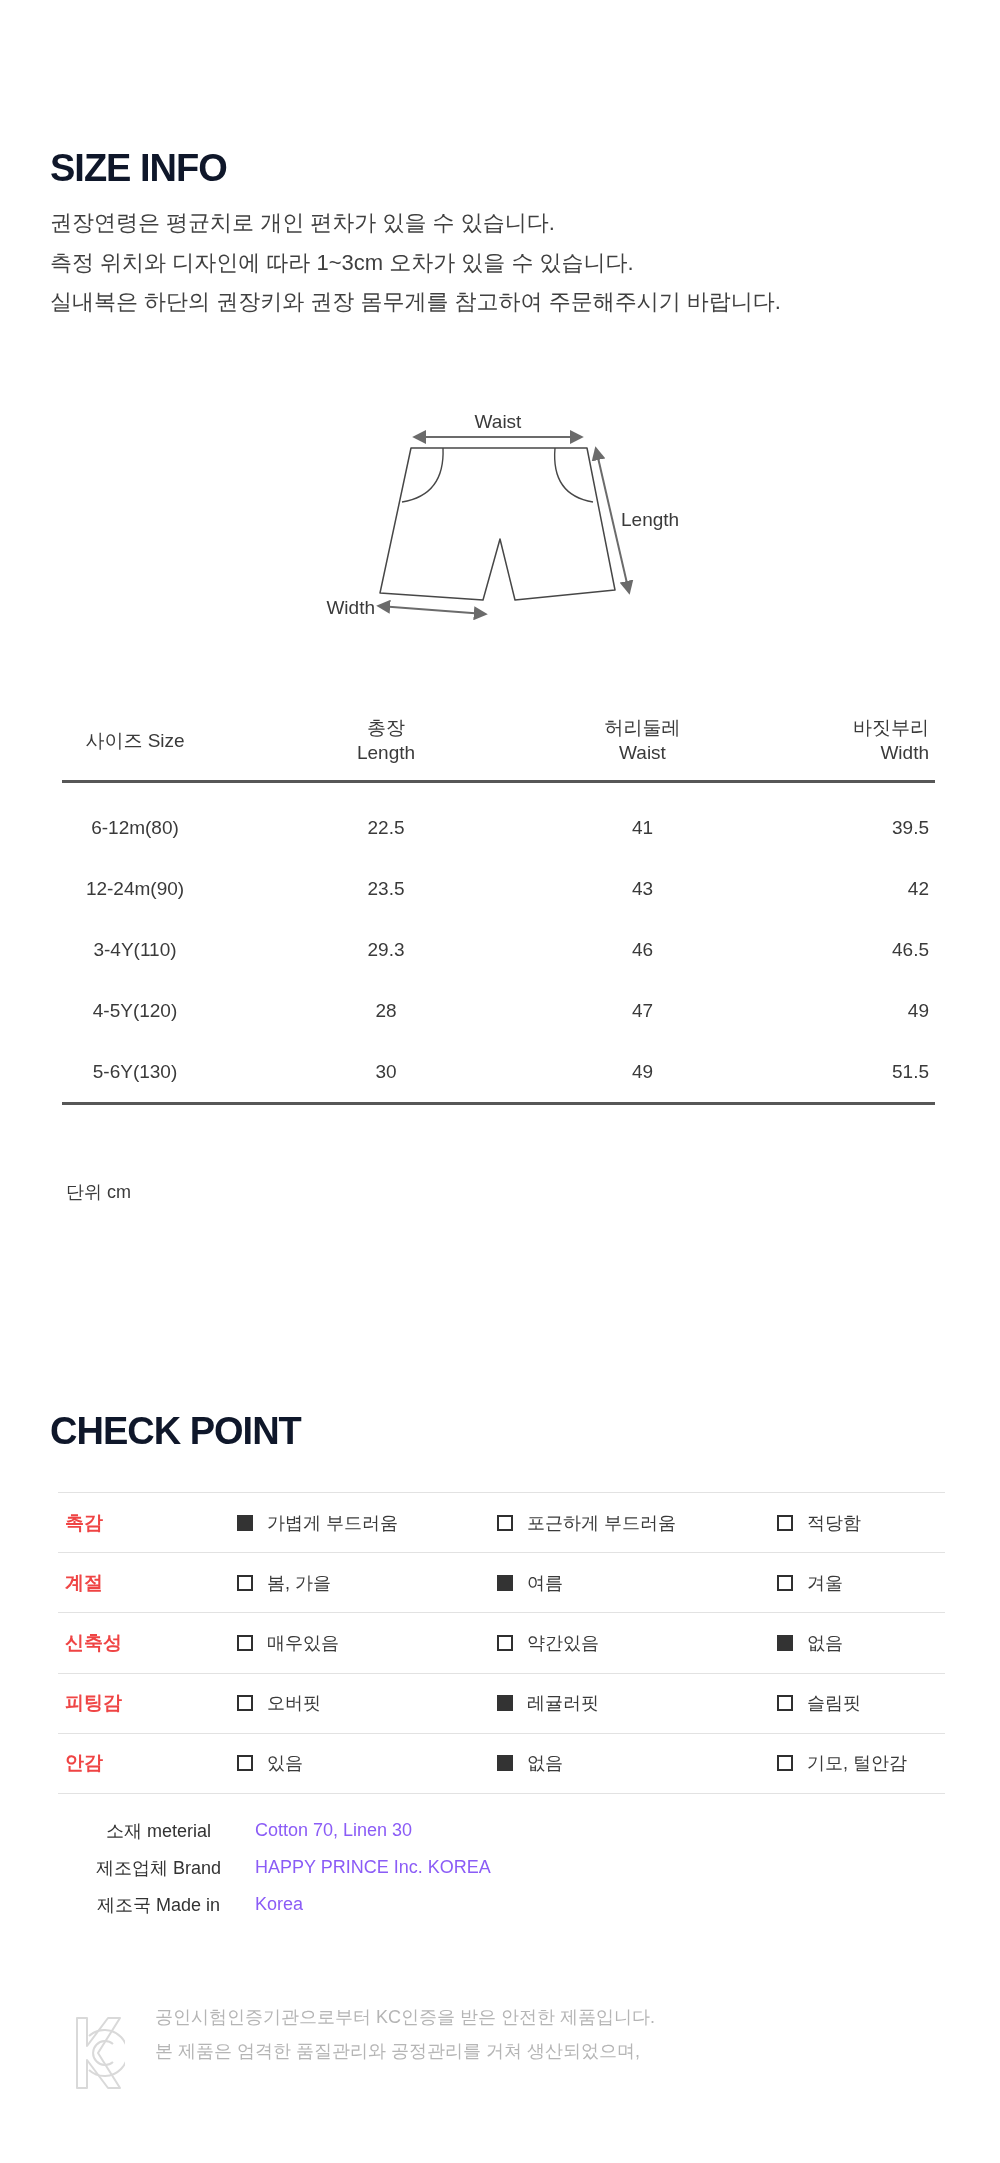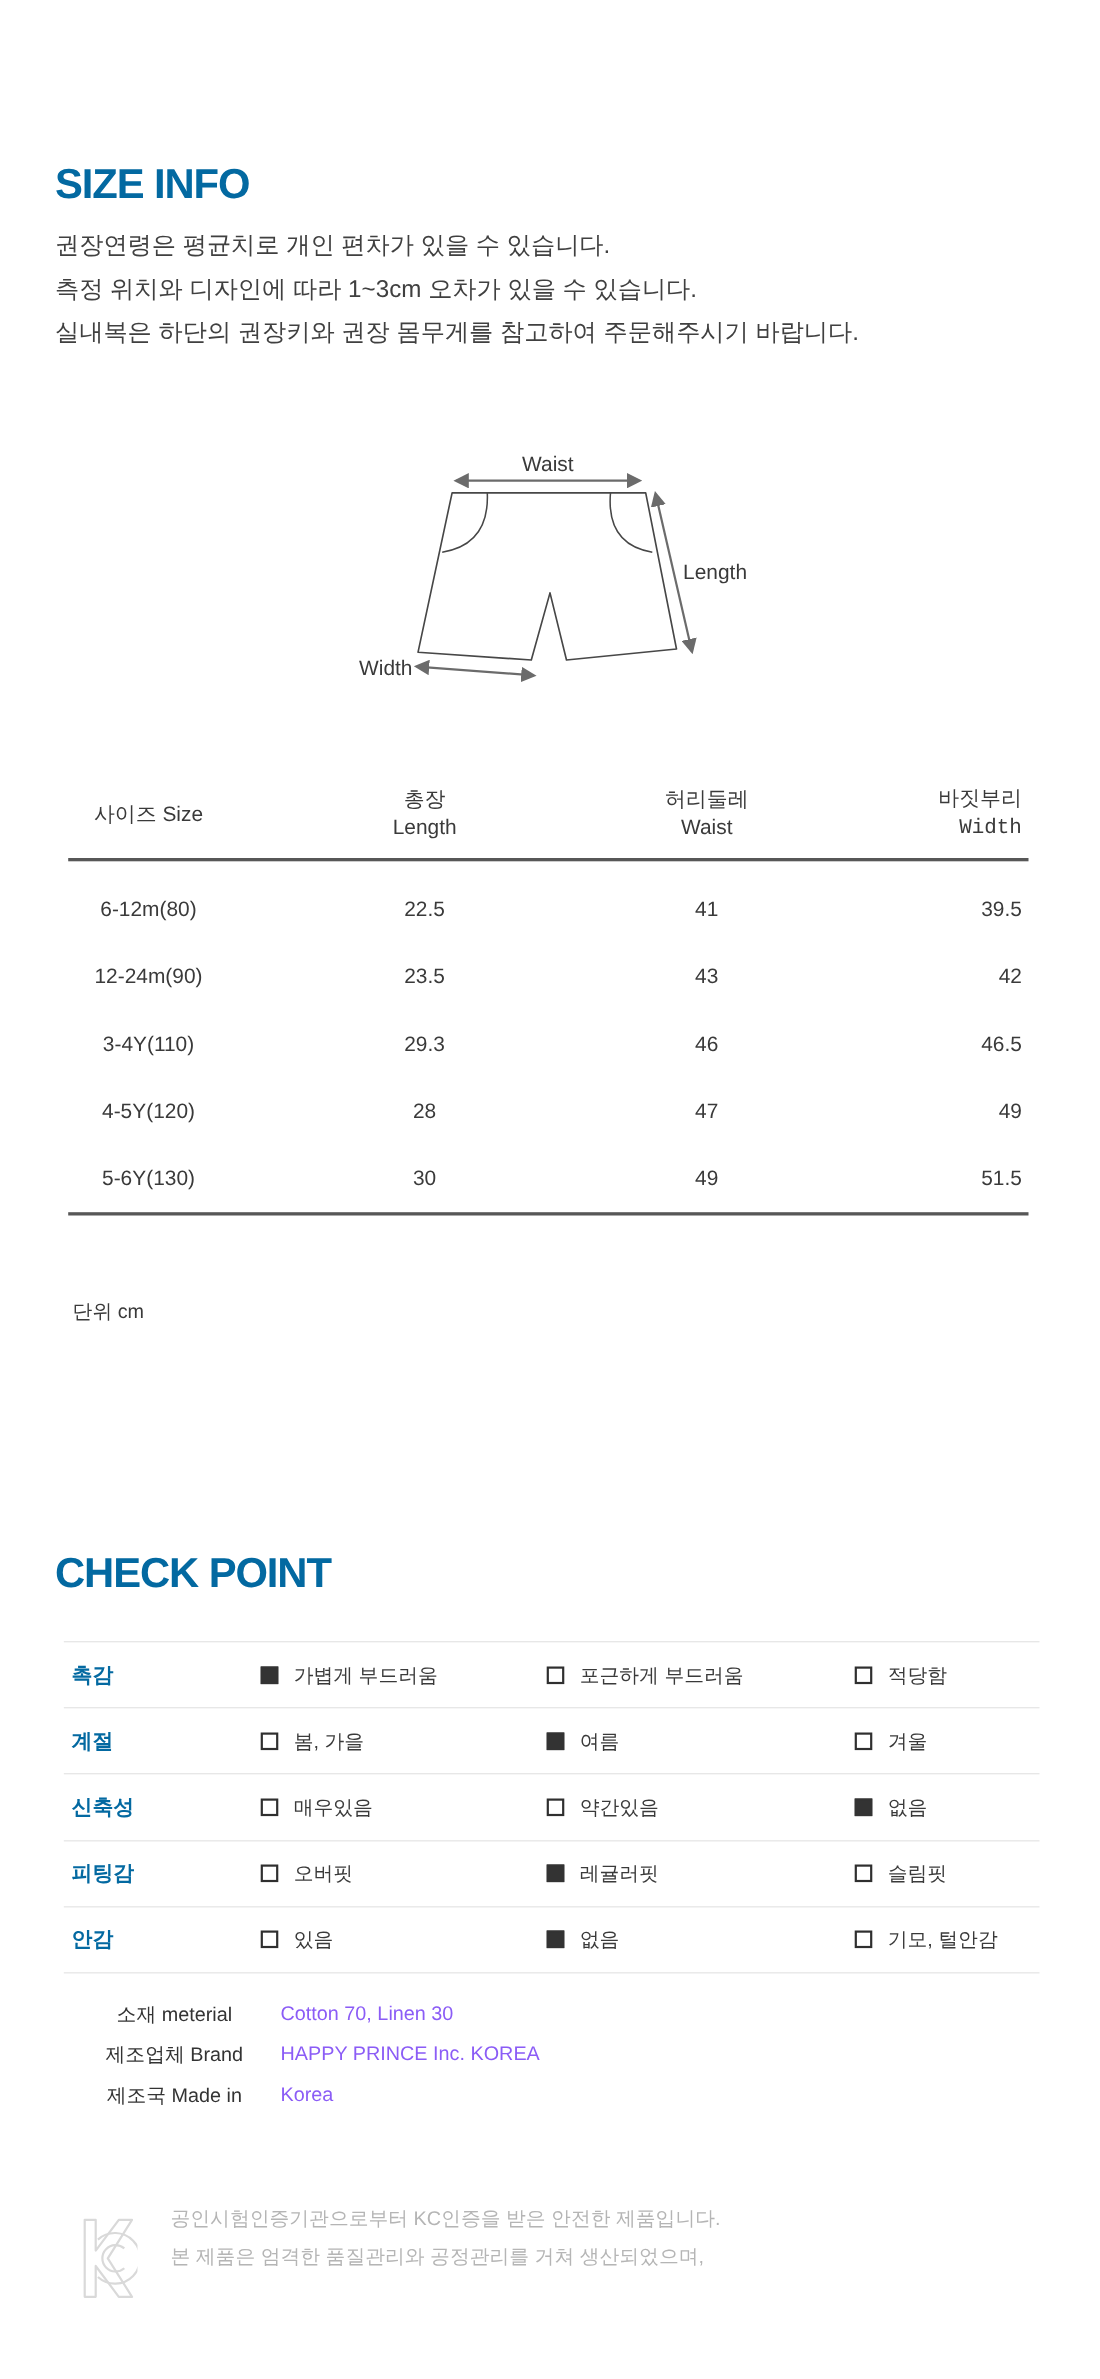--- a/index.html
+++ b/index.html
@@ -1,41 +1,41 @@
 <!DOCTYPE html>
 <html><head>
 <meta charset="utf-8">
 <style>
   html,body{margin:0;padding:0;background:#fff;}
   .canvas{position:relative;width:1000px;height:2163px;background:#ffffff;overflow:hidden;
           font-family:"Liberation Sans","DejaVu Sans",sans-serif;color:#3a3a3a;}
-  .page-title{position:absolute;left:50px;font-size:38px;font-weight:700;letter-spacing:-1px;color:#0369a1;}
+  .page-title{position:absolute;left:50px;font-size:38px;font-weight:700;letter-spacing:-1px;color:#0f172a;}
   #size-title{top:122px;}
   #check-title{top:1385px;}
   .intro{position:absolute;left:50px;top:203px;font-size:22px;line-height:39.5px;color:#404040;}
   
   .diagram{position:absolute;left:295px;top:402px;}
   .diagram text{font-family:"Liberation Sans","DejaVu Sans",sans-serif;font-size:19px;fill:#3a3a3a;}
   
   .size-table{position:absolute;left:62px;top:700px;width:873px;font-size:19px;}
   .st-grid{display:grid;grid-template-columns:196px 256px 257px 164px;align-items:center;}
   .st-header{height:80px;border-bottom:3px solid #575757;}
   .st-header .c1{text-align:center;padding-right:50px;line-height:25px;}
   .st-header .c2,.st-header .c3{text-align:center;line-height:25px;}
-  .st-header .c4{text-align:right;padding-right:6px;line-height:25px;font-family:Liberation Mono, monospace;}
+  .st-header .c4{text-align:right;padding-right:6px;line-height:25px;}
   .st-body{padding-top:14px;border-bottom:3px solid #575757;}
   .st-row{height:61px;}
   .st-row .c1{text-align:center;padding-right:50px;}
   .st-row .c2,.st-row .c3{text-align:center;}
   .st-row .c4{text-align:right;padding-right:6px;}
   .unit-note{position:absolute;left:66px;top:1180px;font-size:18px;}
   
   .cp-table{position:absolute;left:58px;top:1492px;width:887px;border-top:1px solid #e2e2e2;}
   .cp-row{position:relative;height:59.2px;border-bottom:1px solid #e2e2e2;}
-  .cp-label{position:absolute;left:7px;top:50%;transform:translateY(-50%);font-size:19px;font-weight:700;color:#0369a1;}
+  .cp-label{position:absolute;left:7px;top:50%;transform:translateY(-50%);font-size:19px;font-weight:700;color:#ef4444;}
   .cp-opt{position:absolute;top:50%;transform:translateY(-50%);display:flex;align-items:center;gap:14px;font-size:18px;}
   .cp-opt.o1{left:179px;} .cp-opt.o2{left:439px;} .cp-opt.o3{left:719px;justify-content:flex-end;}
   .cbx{width:12px;height:12px;border:2px solid #2f2f2f;background:#fff;display:inline-block;flex:0 0 auto;}
   .cbx.checked{background:#333;border-color:#333;}
   
   .details{position:absolute;left:62px;top:1812px;font-size:18px;text-align:center;}
   .d-row{display:flex;height:37px;align-items:center;}
   .d-label{width:193px;font-weight:500;color:#333;}
   .d-value{font-weight:400;color:#8b5cf6;}
   

